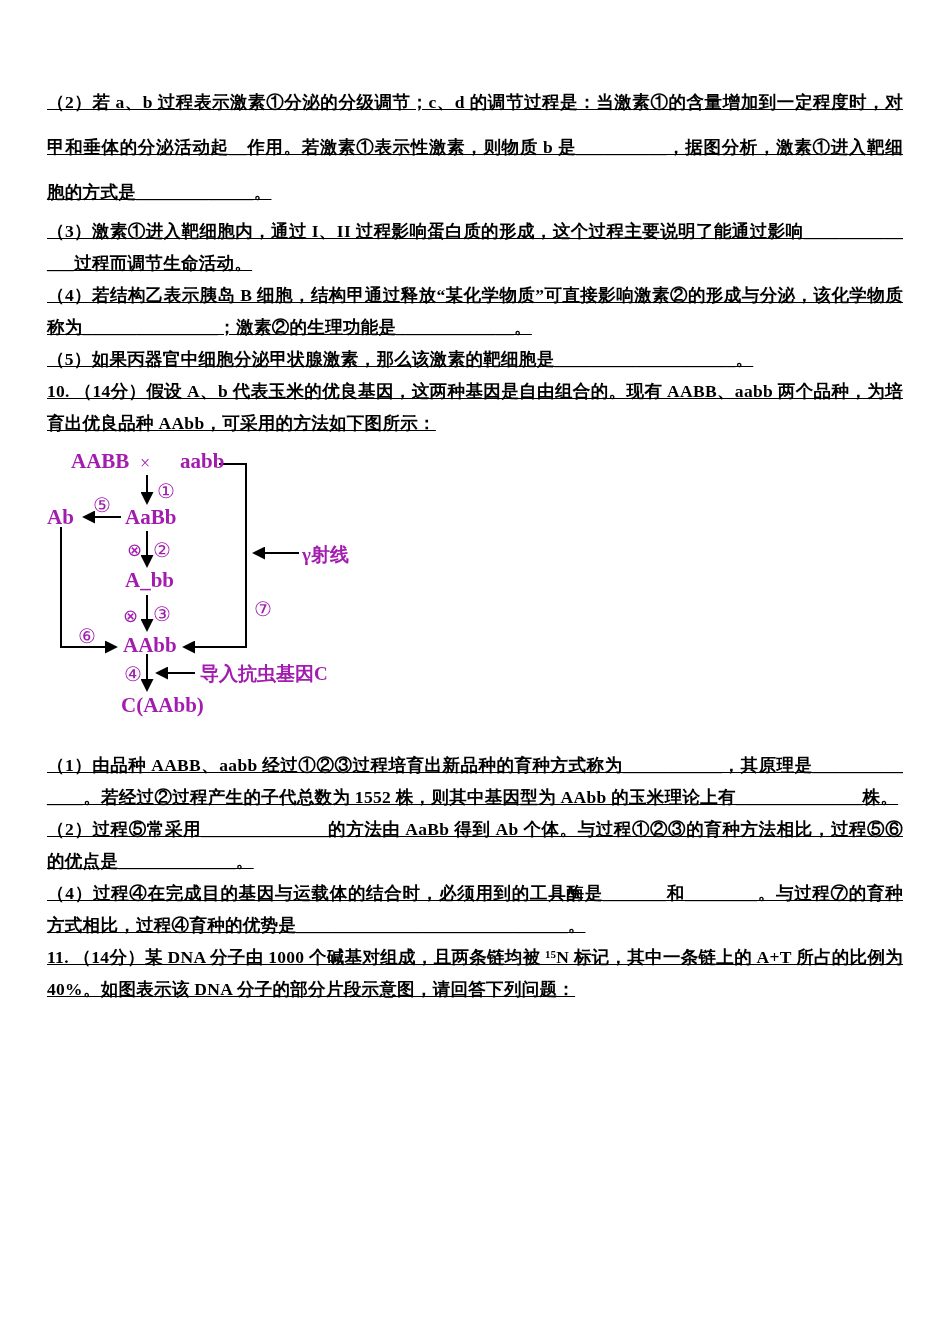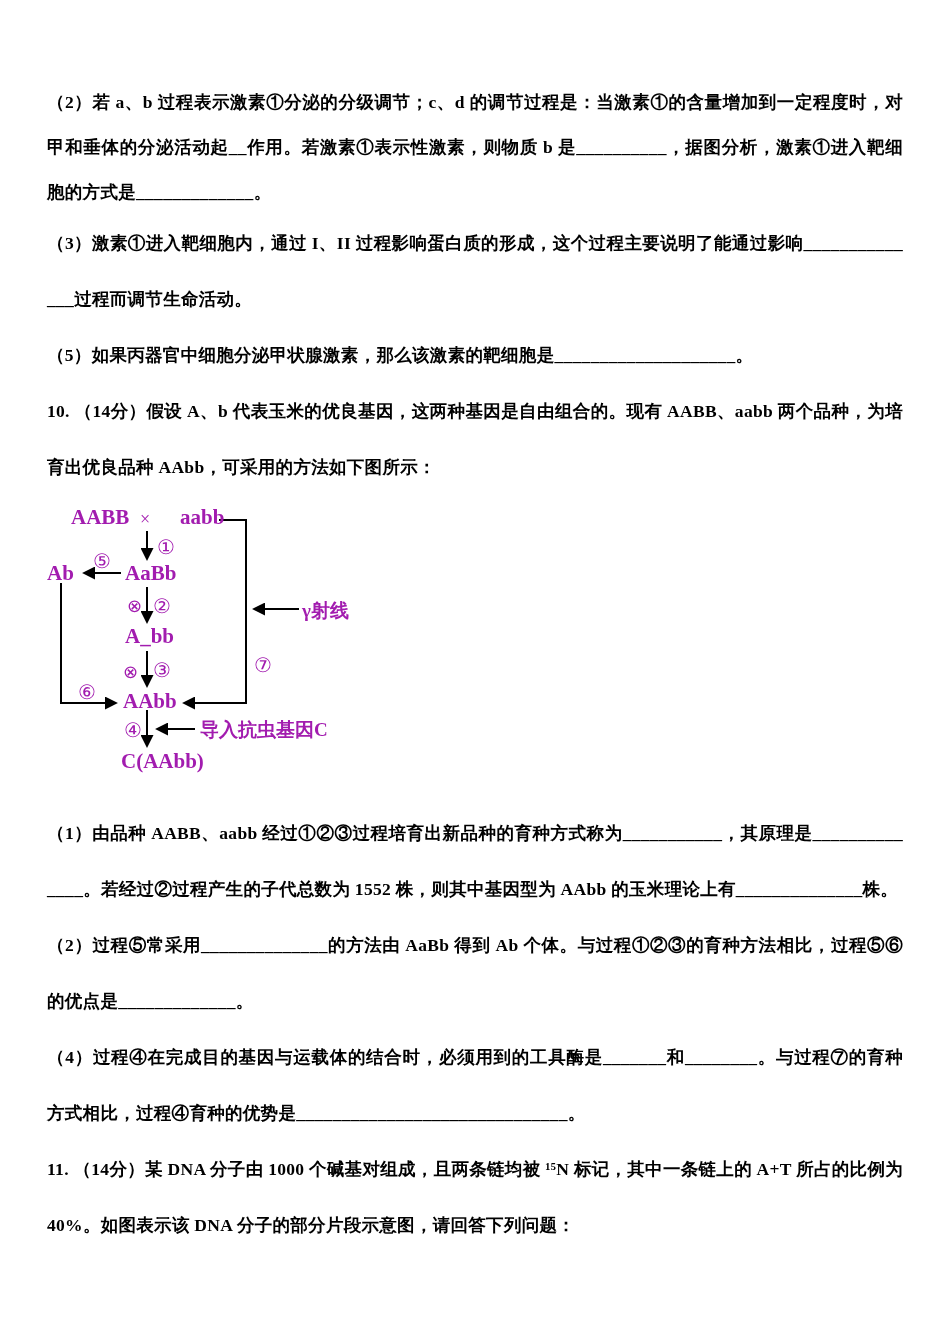--- a/index.html
+++ b/index.html
@@ -12,24 +12,25 @@
     width: 950px;
     height: 1344px;
     margin: 0 auto;
     background: #ffffff;
     color: #000000;
     font-family: "Liberation Serif", serif;
     font-weight: bold;
     box-sizing: border-box;
     padding: 80px 47px 0 47px;
     overflow: hidden;
+    text-decoration: underline;
   }
   .para {
     font-size: 17.5px;
-    line-height: 56px;
+    line-height: 32px;
     text-align: justify;
     margin: 0;
     letter-spacing: 0.3px;
     word-break: break-all;
   }
   .para.spaced {
     line-height: 45px;
   }
   
   .diagram {
@@ -58,20 +59,21 @@
   .cnlabel  { font-size: 19px; }
   .crosssym { font-size: 18px; font-weight: normal; }
 </style>
 </head>
 <body>
 
 <div class="page">
 
   <p class="para spaced">（2）若 a、b 过程表示激素①分泌的分级调节；c、d 的调节过程是：当激素①的含量增加到一定程度时，对甲和垂体的分泌活动起__作用。若激素①表示性激素，则物质 b 是__________，据图分析，激素①进入靶细胞的方式是_____________。</p>
   <p class="para">（3）激素①进入靶细胞内，通过 I、II 过程影响蛋白质的形成，这个过程主要说明了能通过影响______________过程而调节生命活动。</p>
+  <p class="para">（4）若结构乙表示胰岛 B 细胞，结构甲通过释放“某化学物质”可直接影响激素②的形成与分泌，该化学物质称为_______________；激素②的生理功能是_____________。</p>
   <p class="para">（5）如果丙器官中细胞分泌甲状腺激素，那么该激素的靶细胞是____________________。</p>
   <p class="para">10. （14分）假设 A、b 代表玉米的优良基因，这两种基因是自由组合的。现有 AABB、aabb 两个品种，为培育出优良品种 AAbb，可采用的方法如下图所示：</p>
 
   <div class="diagram">
     <svg class="wires" viewBox="0 0 430 292">
       <defs>
         <marker id="arr" viewBox="0 0 10 10" refX="8.5" refY="5" markerWidth="6.5" markerHeight="6.5" orient="auto-start-reverse">
           <path d="M0,0 L10,5 L0,10 z" fill="#000"></path>
         </marker>
       </defs>

